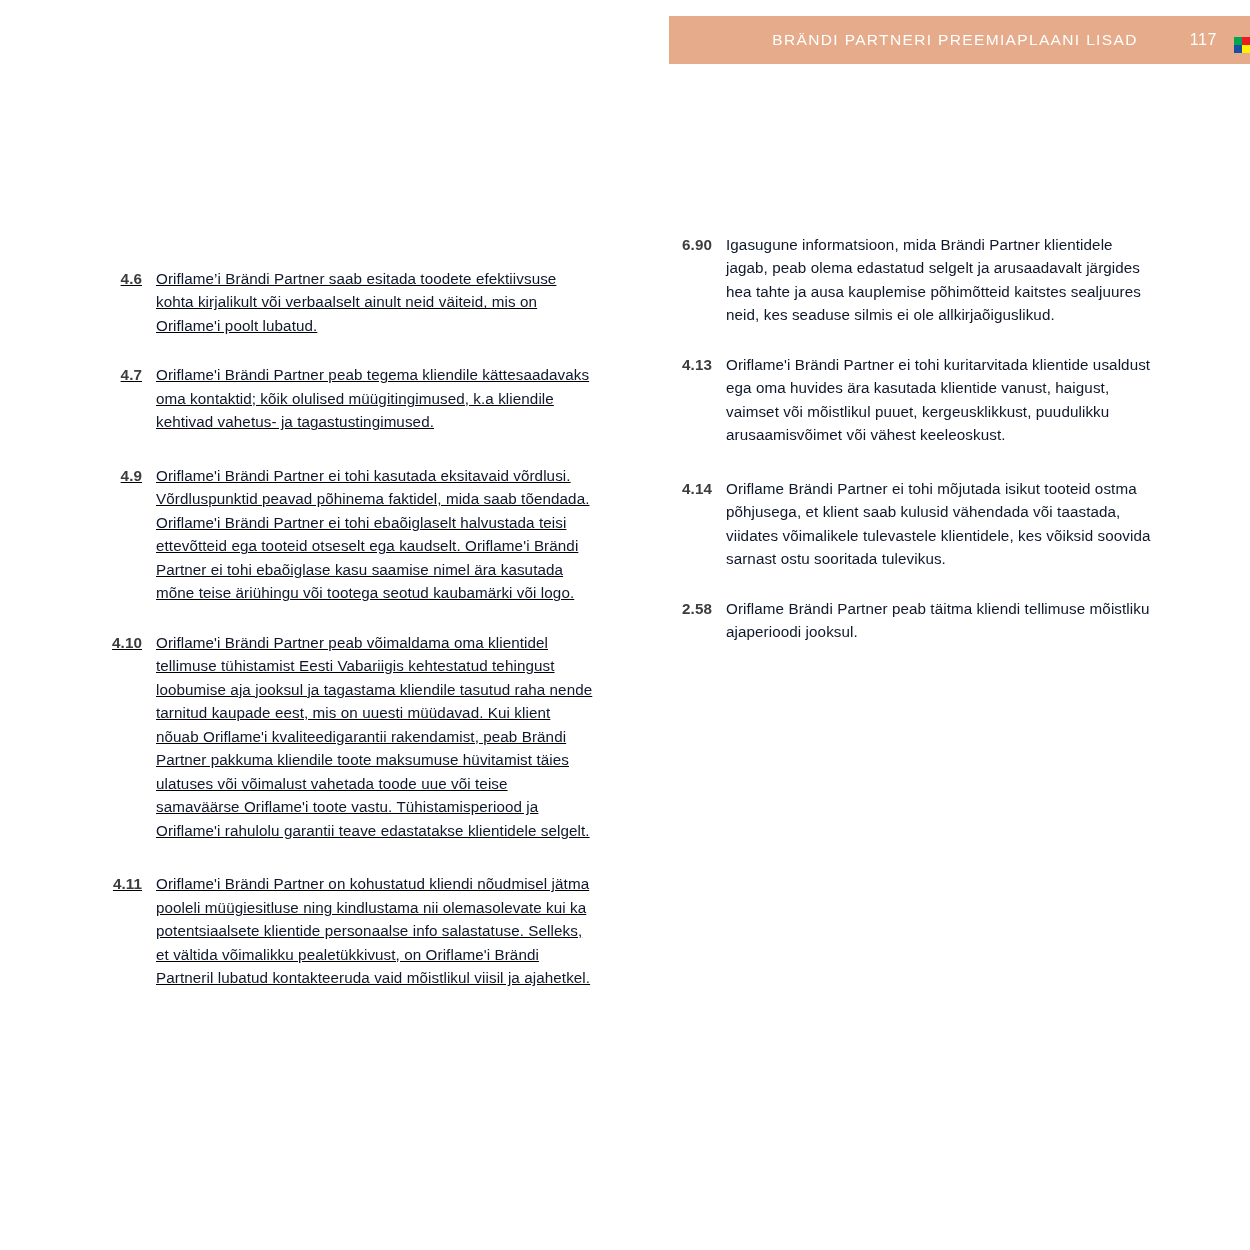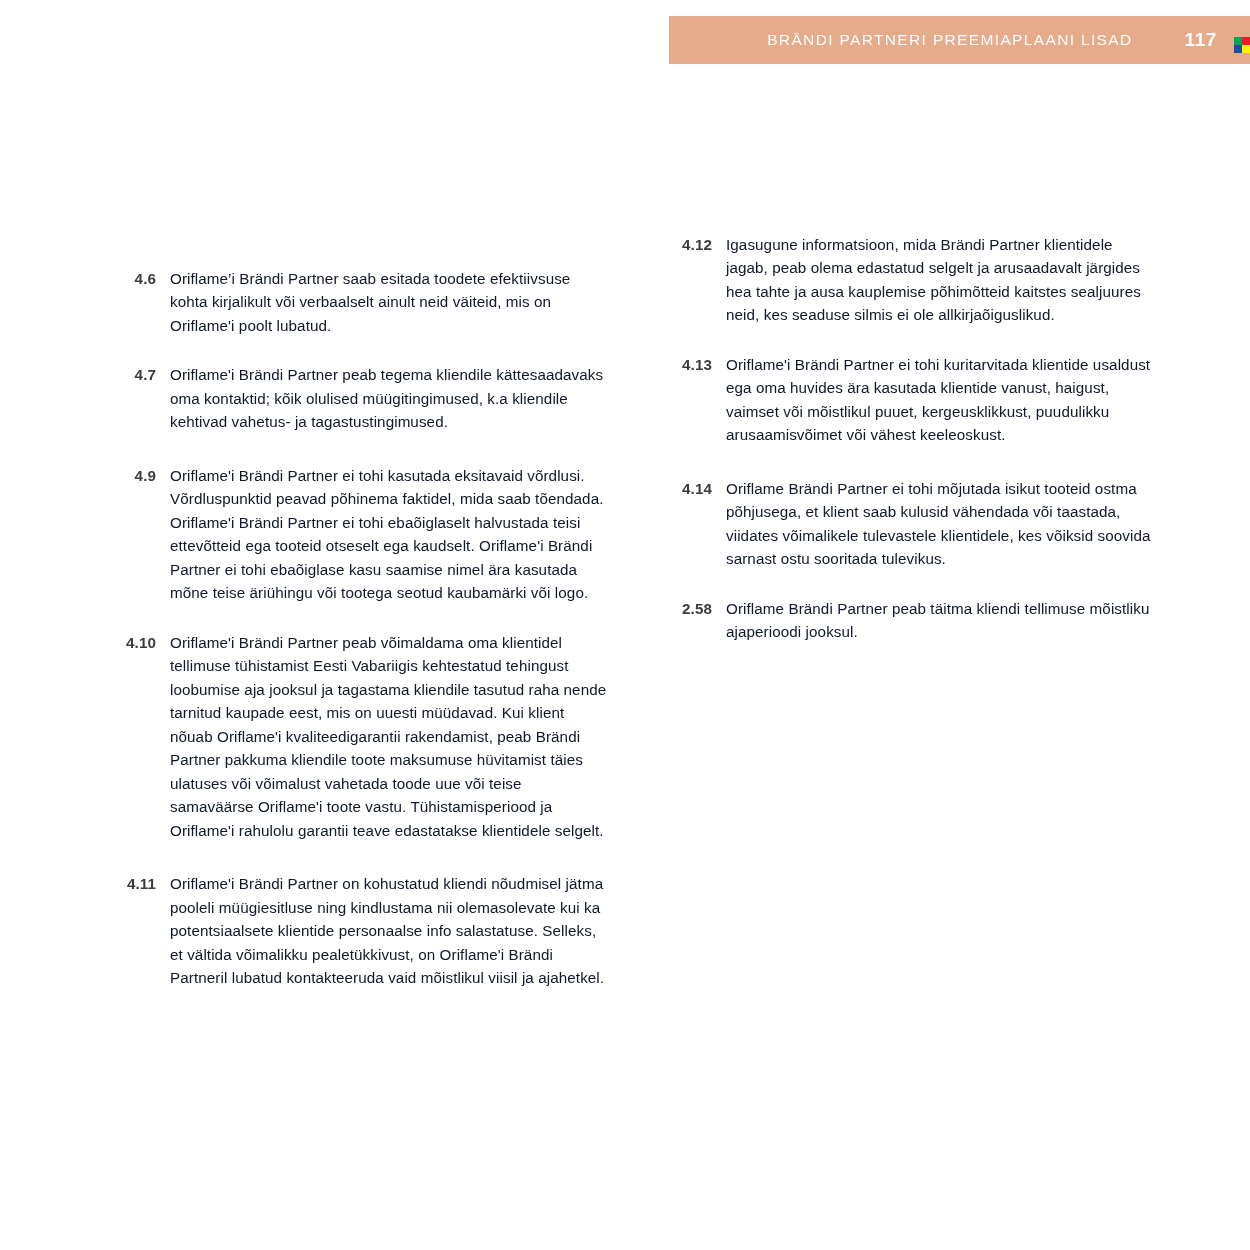--- a/index.html
+++ b/index.html
@@ -33,25 +33,25 @@
   .header-title {
     color: #ffffff;
     font-size: 15.5px;
     letter-spacing: 1.35px;
     font-weight: 400;
     white-space: nowrap;
   }
 
   .header-page-number {
     color: #ffffff;
-    font-size: 19px;
+    font-size: 16px;
     letter-spacing: 0.6px;
     margin-left: 48px;
     margin-right: 9px;
-    font-weight: 700;
+    font-weight: 400;
   }
 
   .brand-mark {
     width: 15px;
     height: 15px;
     display: grid;
     grid-template-columns: 1fr 1fr;
     grid-template-rows: 1fr 1fr;
     flex: 0 0 auto;
   }
@@ -61,21 +61,21 @@
   .page {
     position: absolute;
     inset: 0;
   }
 
   .column {
     position: absolute;
     top: 0;
   }
 
-  .column-left  { left: 100px; top: 243px;  width: 500px; }
+  .column-left  { left: 86px; top: 243px;  width: 500px; text-decoration: underline; }
   .column-right { left: 650px; top: 209px;  width: 500px; }
 
   
   .clause {
     display: flex;
     align-items: flex-start;
     color: #58585b;
     font-size: 15.2px;
     line-height: 1.545;
     letter-spacing: 0.09px;
@@ -144,21 +144,21 @@
     <div class="clause gap-before">
       <span class="clause-number">4.11</span>
       <span class="clause-text">Oriflame'i Brändi Partner on kohustatud kliendi nõudmisel jätma pooleli müügiesitluse ning kindlustama nii olemasolevate kui ka potentsiaalsete klientide personaalse info salastatuse. Selleks, et vältida võimalikku pealetükkivust, on Oriflame'i Brändi Partneril lubatud kontakteeruda vaid mõistlikul viisil ja ajahetkel.</span>
     </div>
 
   </div>
 
   <div class="column column-right">
 
     <div class="clause">
-      <span class="clause-number">4.12</span>
+      <span class="clause-number">6.90</span>
       <span class="clause-text">Igasugune informatsioon, mida Brändi Partner klientidele jagab, peab olema edastatud selgelt ja arusaadavalt järgides hea tahte ja ausa kauplemise põhimõtteid kaitstes sealjuures neid, kes seaduse silmis ei ole allkirjaõiguslikud.</span>
     </div>
 
     <div class="clause">
       <span class="clause-number">4.13</span>
       <span class="clause-text">Oriflame'i Brändi Partner ei tohi kuritarvitada klientide usaldust ega oma huvides ära kasutada klientide vanust, haigust, vaimset või mõistlikul puuet, kergeusklikkust, puudulikku arusaamisvõimet või vähest keeleoskust.</span>
     </div>
 
     <div class="clause gap-before">
       <span class="clause-number">4.14</span>

